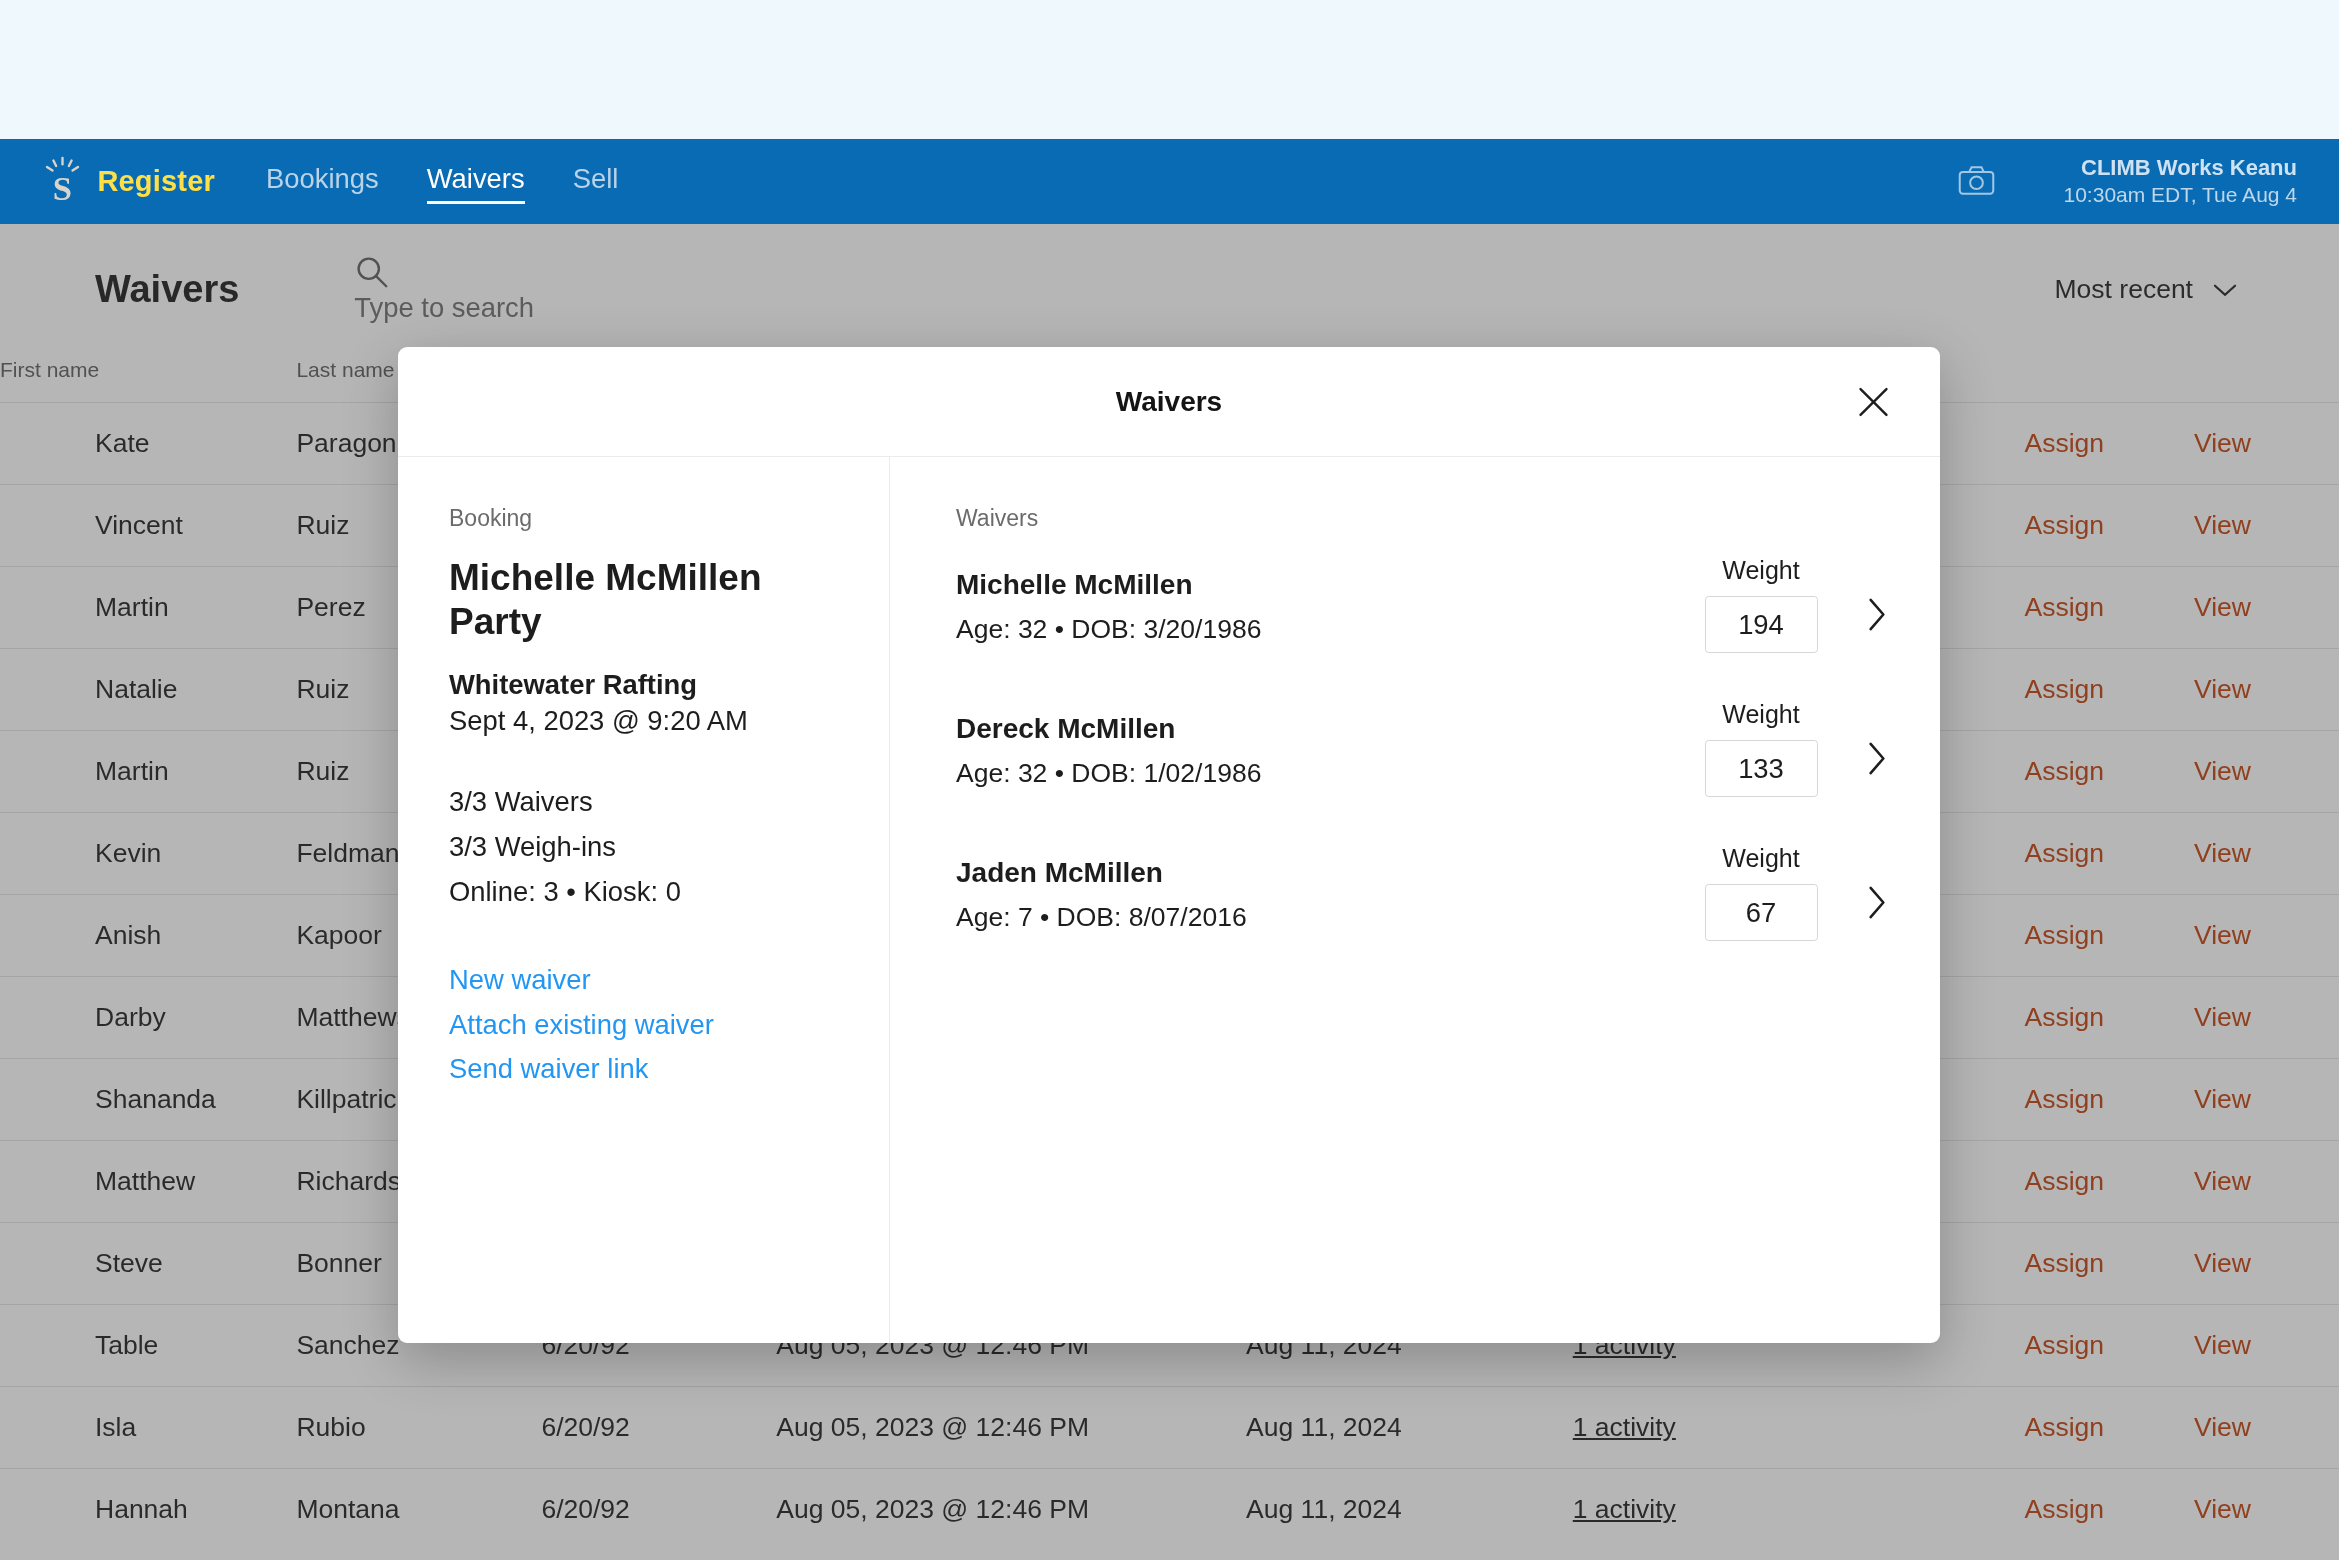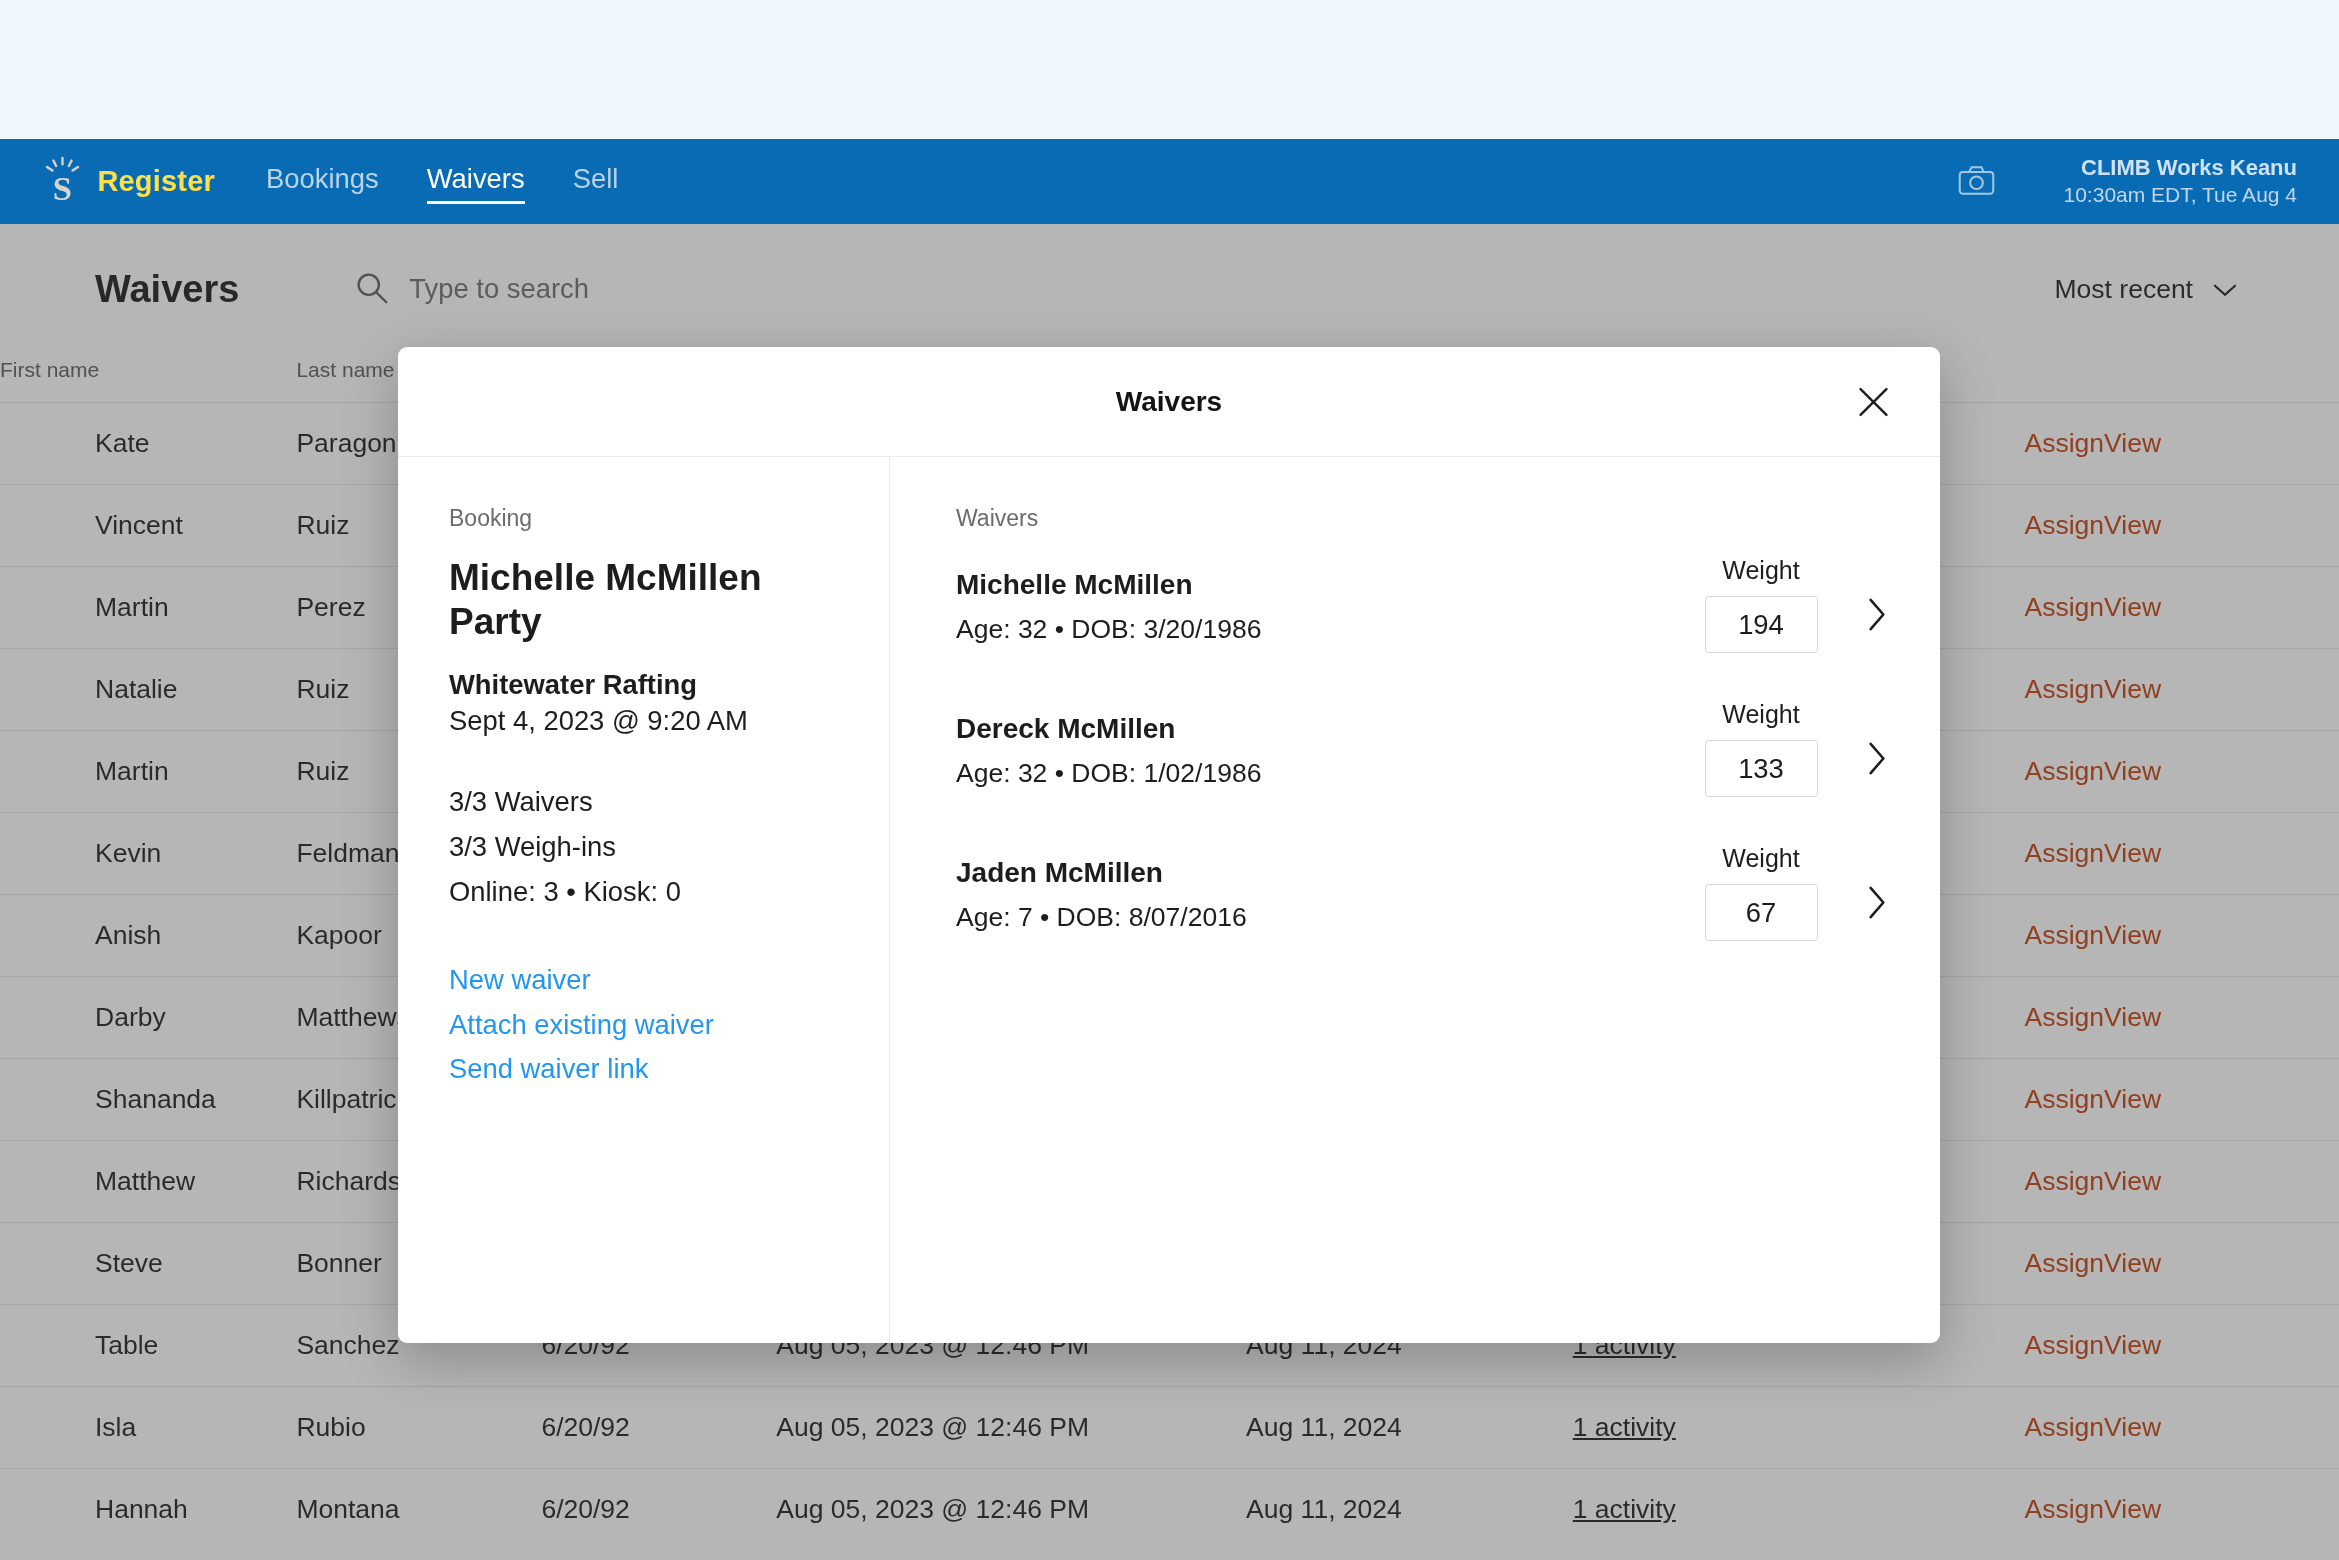--- a/index.html
+++ b/index.html
@@ -54,21 +54,21 @@
   
   .page {
     position: absolute; left: 0; top: 224px; width: 2339px; height: 1337px;
     background: #ffffff;
   }
   .page-head {
     height: 130px; display: flex; align-items: center;
     padding: 0 44px 0 95px;
   }
   .page-title { font-size: 38px; font-weight: bold; color: #1a1a1a; }
-  .search-wrap { display: flex; align-items: center; margin-left: 115px; }
+  .search-wrap { display: flex; align-items: flex-start; margin-left: 115px; flex-direction: column; }
   .search-icon { margin-right: 20px; }
   .search-input {
     border: 0; outline: 0; background: transparent;
     font-family: "Liberation Sans", sans-serif;
     font-size: 27.4px; color: #6c6c6c; width: 475px;
   }
   .search-input::placeholder { color: #6f6f6f; }
   .sort-control {
     margin-left: auto; display: flex; align-items: flex-start;
     font-size: 26.5px; color: #1f1f1f; padding-right: 58px;
@@ -86,21 +86,21 @@
   .wtable td {
     font-size: 26.5px; color: #1d1d1d; vertical-align: middle;
   }
   .col-first { width: 265px; padding-left: 95px; }
   .col-last  { width: 219px; }
   .col-dob   { width: 210px; }
   .col-signed{ width: 420px; }
   .col-exp   { width: 292px; }
   .col-act   { width: 292px; }
   .col-assign{ width: 183px; text-align: right; }
-  .col-view  { width: 210px; text-align: left; padding-right: 88px; }
+  .col-view  { width: 210px; text-align: right; padding-right: 88px; }
   .link { color: #c2410c; }
   .activity-link { color: #1d1d1d; text-decoration: underline; }
 
   
   .scrim {
     position: absolute; left: 0; top: 224px; width: 2339px; height: 1337px;
     background: rgba(64,64,64,0.38);
   }
 
   

